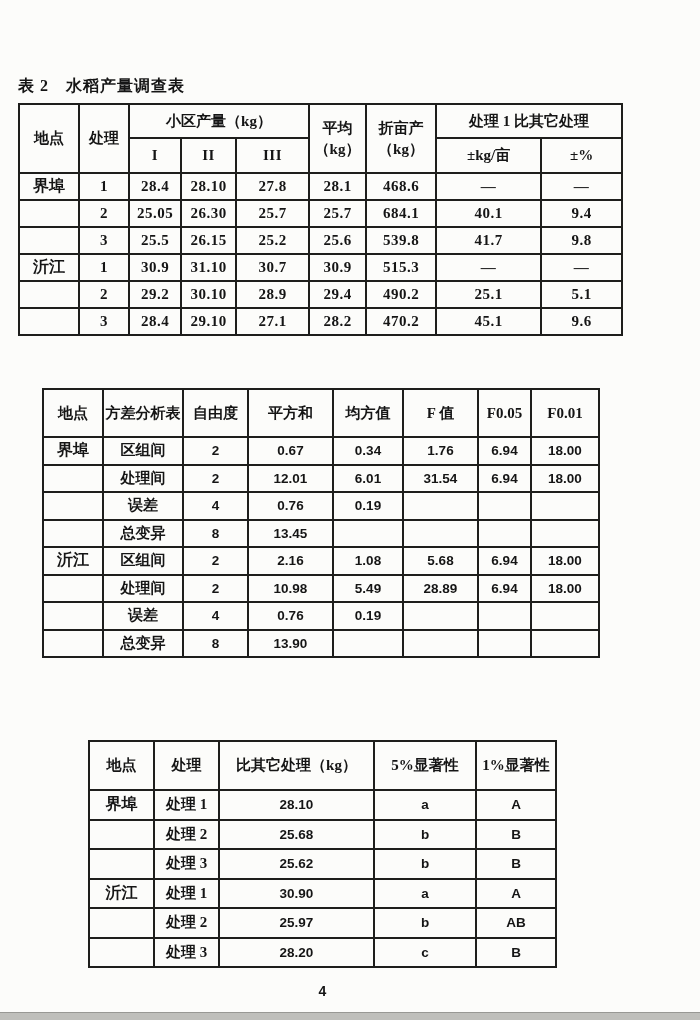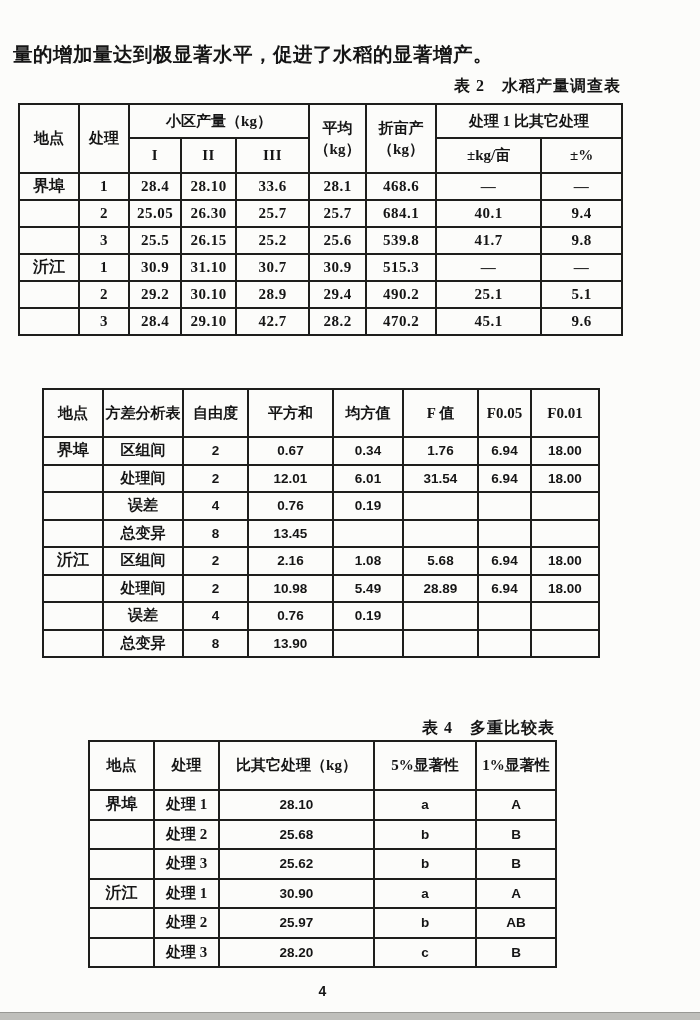--- a/index.html
+++ b/index.html
@@ -16,21 +16,21 @@
     position: absolute;
     left: 13px;
     top: 41px;
     font-size: 19.5px;
     font-weight: 700;
     letter-spacing: 0.5px;
     font-family: "Liberation Sans", sans-serif;
   }
   .tbl-title {
     position: absolute;
-    text-align: right;
+    text-align: left;
     font-size: 16px;
     font-weight: 700;
     letter-spacing: 1px;
   }
   #t2-title { left: 18px;  width: 603px; top: 76px; }
   #t3-title { left: 42px;  width: 556px; top: 366px; }
   #t4-title { left: 88px;  width: 467px; top: 718px; }
 
   table {
     position: absolute;
@@ -74,21 +74,20 @@
     height: 7px;
     background: #bfbfbb;
     border-top: 1px solid #989894;
   }
 </style>
 </head>
 <body>
 
 <div class="page">
 
-  <div class="intro">量的增加量达到极显著水平，促进了水稻的显著增产。</div>
 
   <div class="tbl-title" id="t2-title">表 2　水稻产量调查表</div>
 
   <table id="table2">
     <colgroup>
       <col style="width:60px">
         <col style="width:50px">
         <col style="width:52px">
       <col style="width:55px">
         <col style="width:73px">
@@ -113,21 +112,21 @@
       <th class="num">II</th>
       <th class="num">III</th>
       <th class="ch">±kg/亩</th>
       <th class="ch">±%</th>
     </tr>
     <tr style="height:27px">
       <td class="loc">界埠</td>
       <td class="num">1</td>
       <td class="num">28.4</td>
       <td class="num">28.10</td>
-      <td class="num">33.6</td>
+      <td class="num">27.8</td>
       <td class="num">28.1</td>
       <td class="num">468.6</td>
       <td class="num">—</td>
       <td class="num">—</td>
     </tr>
     <tr style="height:27px">
       <td class="loc"></td>
       <td class="num">2</td>
       <td class="num">25.05</td>
       <td class="num">26.30</td>
@@ -168,21 +167,21 @@
       <td class="num">29.4</td>
       <td class="num">490.2</td>
       <td class="num">25.1</td>
       <td class="num">5.1</td>
     </tr>
     <tr style="height:27px">
       <td class="loc"></td>
       <td class="num">3</td>
       <td class="num">28.4</td>
       <td class="num">29.10</td>
-      <td class="num">42.7</td>
+      <td class="num">27.1</td>
       <td class="num">28.2</td>
       <td class="num">470.2</td>
       <td class="num">45.1</td>
       <td class="num">9.6</td>
     </tr>
   </tbody>
     </table>
 
 
   <table id="table3">
@@ -283,21 +282,20 @@
       <td class="snum">8</td>
       <td class="snum">13.90</td>
       <td class="snum"></td>
       <td class="snum"></td>
       <td class="snum"></td>
       <td class="snum"></td>
     </tr>
   </tbody>
     </table>
 
-  <div class="tbl-title" id="t4-title">表 4　多重比较表</div>
 
   <table id="table4">
     <colgroup>
       <col style="width:65px">
         <col style="width:65px">
         <col style="width:155px">
       <col style="width:102px">
         <col style="width:80px">
     </colgroup>
     <tbody>

